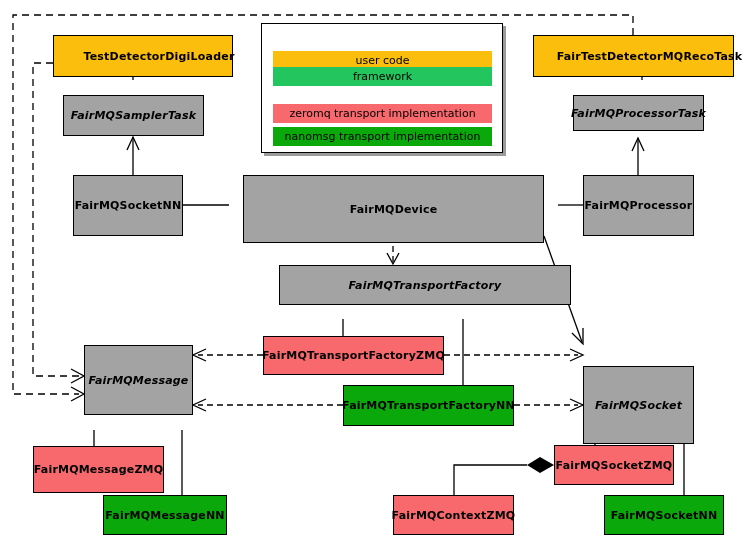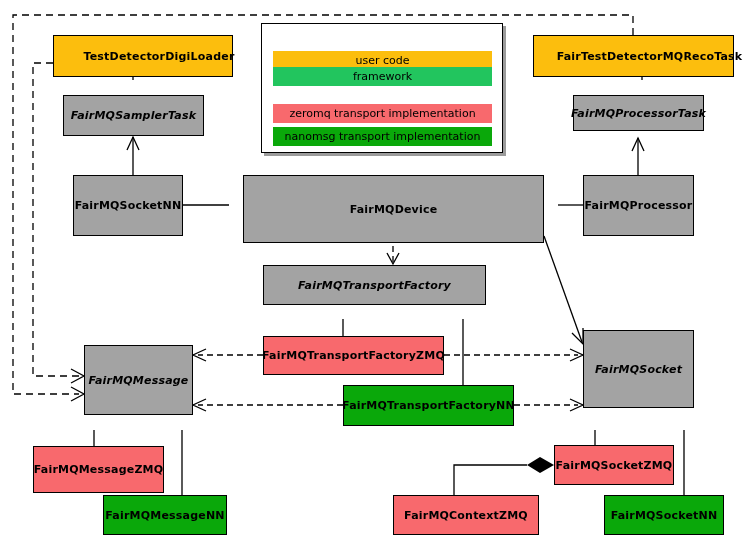--- a/index.html
+++ b/index.html
@@ -159,33 +159,33 @@
   <div class="node c-fw abstract" style="left:63px;top:95px;width:141px;height:41px">FairMQSamplerTask</div>
 
   <div class="node c-fw abstract" style="left:573px;top:95px;width:131px;height:36px">FairMQProcessorTask</div>
 
   <div class="node c-fw" style="left:73px;top:175px;width:110px;height:61px">FairMQSocketNN</div>
 
   <div class="node c-fw" style="left:243px;top:175px;width:301px;height:68px">FairMQDevice</div>
 
   <div class="node c-fw" style="left:583px;top:175px;width:111px;height:61px">FairMQProcessor</div>
 
-  <div class="node c-fw abstract" style="left:263px;top:265px;width:223px;height:40px">FairMQTransportFactory</div>
+  <div class="node c-fw abstract" style="left:279px;top:265px;width:292px;height:40px">FairMQTransportFactory</div>
 
   <div class="node c-zmq" style="left:263px;top:336px;width:181px;height:39px">FairMQTransportFactoryZMQ</div>
 
   <div class="node c-nn" style="left:343px;top:385px;width:171px;height:41px">FairMQTransportFactoryNN</div>
 
   <div class="node c-fw abstract" style="left:84px;top:345px;width:109px;height:70px">FairMQMessage</div>
 
-  <div class="node c-fw abstract" style="left:583px;top:330px;width:111px;height:78px">FairMQSocket</div>
+  <div class="node c-fw abstract" style="left:583px;top:366px;width:111px;height:78px">FairMQSocket</div>
 
   <div class="node c-zmq" style="left:33px;top:446px;width:131px;height:47px">FairMQMessageZMQ</div>
 
   <div class="node c-nn" style="left:103px;top:495px;width:124px;height:40px">FairMQMessageNN</div>
 
   <div class="node c-zmq" style="left:554px;top:445px;width:120px;height:40px">FairMQSocketZMQ</div>
 
   <div class="node c-nn" style="left:604px;top:495px;width:120px;height:40px">FairMQSocketNN</div>
 
-  <div class="node c-zmq" style="left:393px;top:495px;width:146px;height:40px">FairMQContextZMQ</div>
+  <div class="node c-zmq" style="left:393px;top:495px;width:121px;height:40px">FairMQContextZMQ</div>
 
 </div>
 
 </body></html>

